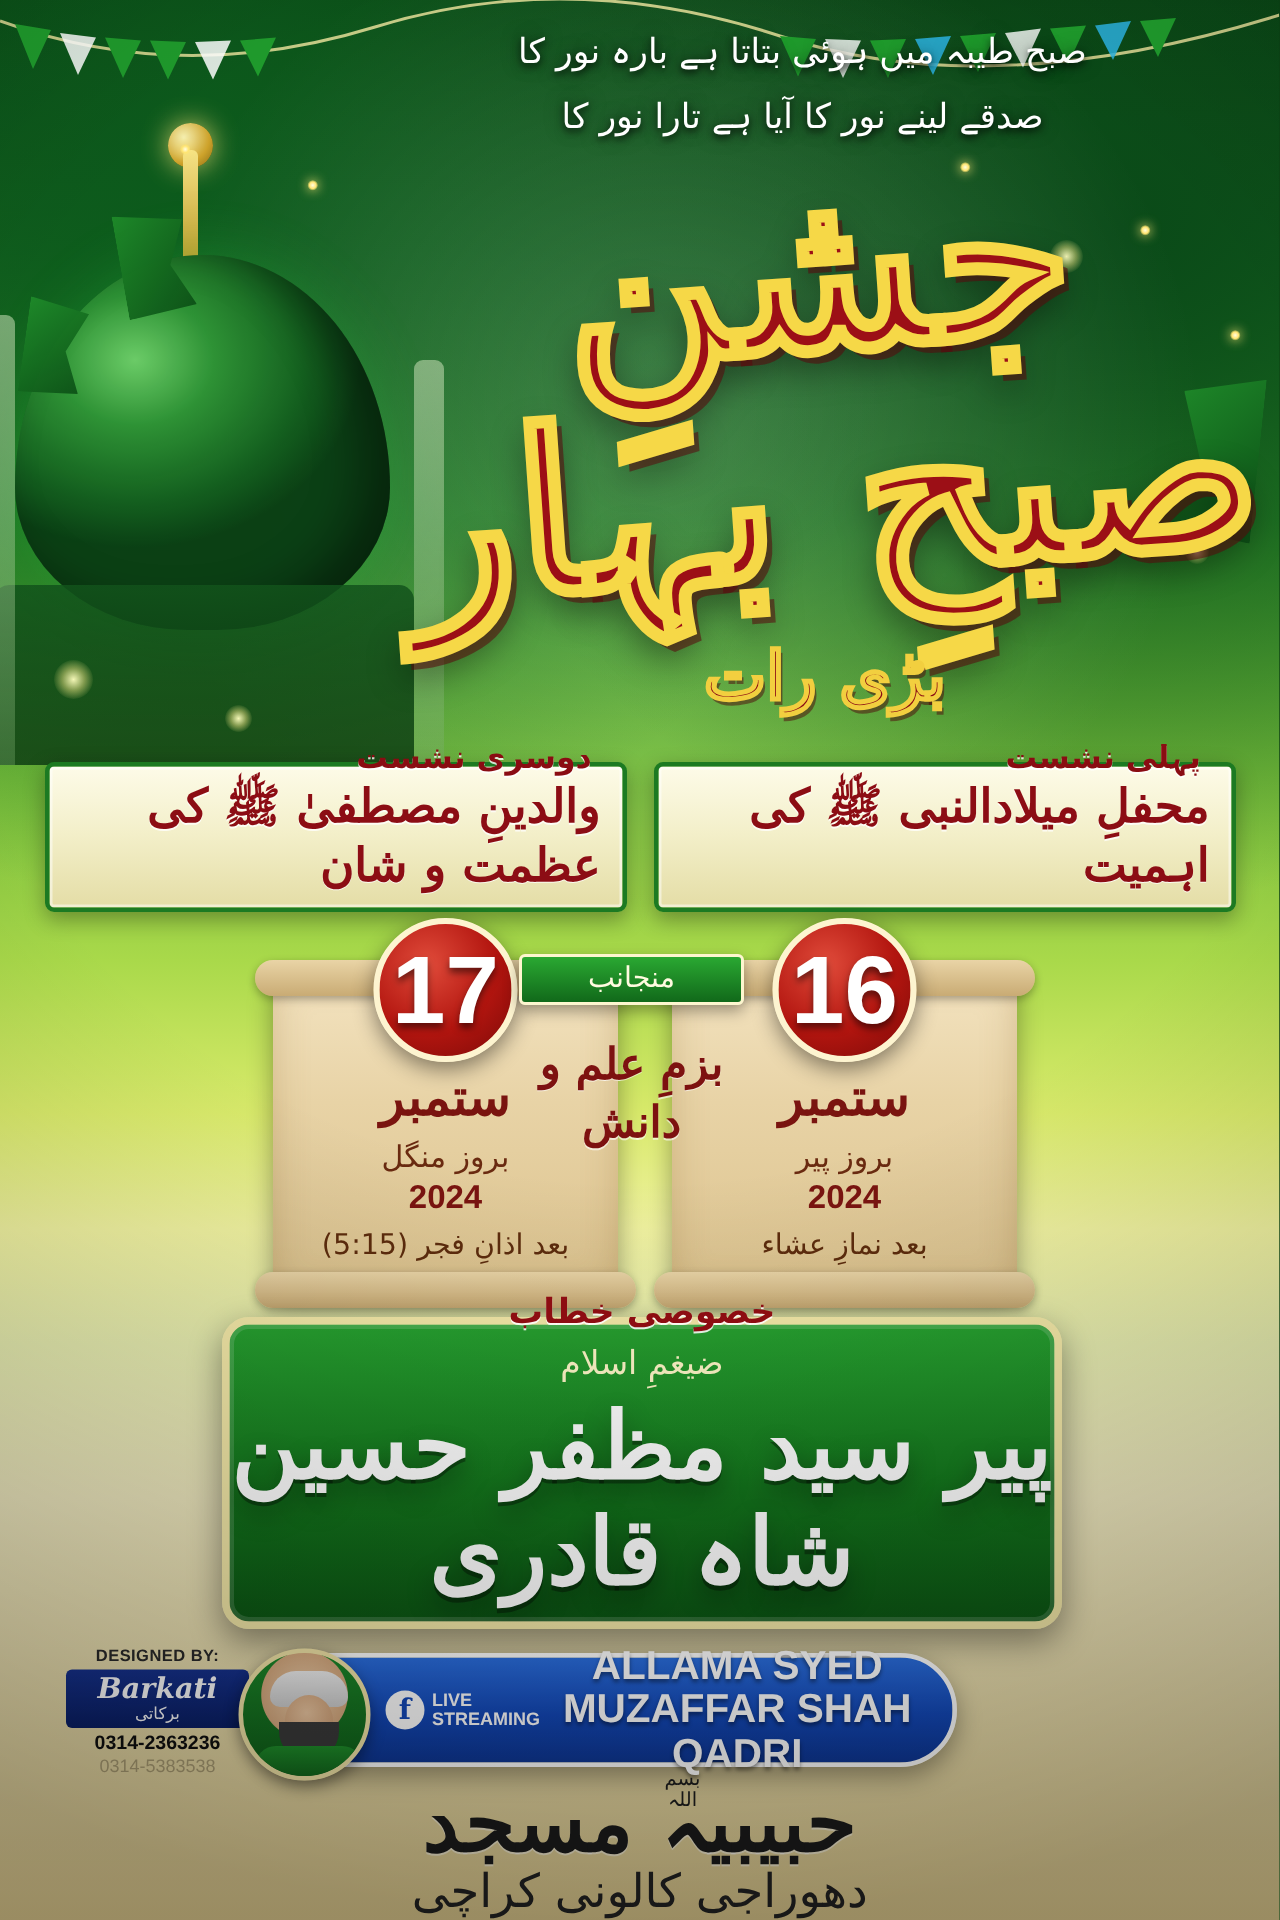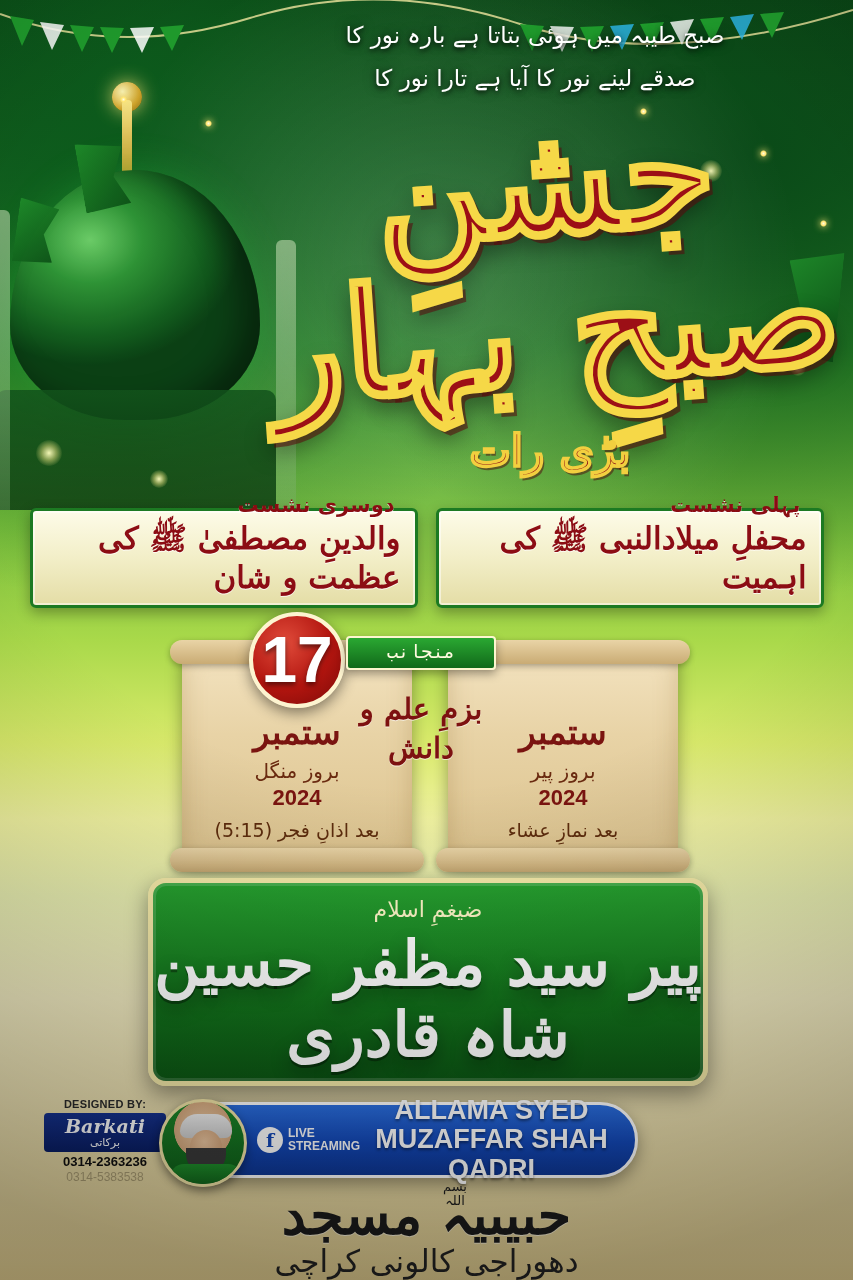--- a/index.html
+++ b/index.html
@@ -202,21 +202,21 @@
     font-family: "DejaVu Sans", sans-serif;
     font-size: 19px; color: #5d2c0d; margin-top: 8px;
   }
 
   
   .mid-ribbon {
     position: absolute; left: 346px; top: 636px; width: 150px; height: 34px;
     background: linear-gradient(180deg, #2aa832, #11691a);
     border: 2px solid #fdf6cf; border-radius: 4px;
     color: #fffbe0; direction: rtl; text-align: center;
-    font-family: Liberation Mono, monospace;
+    font-family: Liberation Sans, sans-serif;
     font-size: 19px; line-height: 30px;
     box-shadow: 0 4px 10px rgba(0,0,0,0.35);
     z-index: 4;
   }
   .mid-text {
     position: absolute; left: 336px; top: 690px; width: 170px;
     direction: rtl; text-align: center;
     font-family: "DejaVu Serif", serif;
     font-size: 29px; font-weight: bold; color: #7d1110;
     line-height: 1.35;
@@ -446,20 +446,21 @@
       <span class="session-text">محفلِ میلادالنبی ﷺ کی اہمیت</span>
     </div>
     <div class="session">
       <span class="session-label">دوسری نشست</span>
       <span class="session-text">والدینِ مصطفیٰ ﷺ کی عظمت و شان</span>
     </div>
   </div>
 
   <div class="dates">
     <div class="scroll">
+      <div class="date-badge">16</div>
       <div class="scroll-inner">
         <div class="month">ستمبر</div>
         <div class="day-line">بروز پیر</div>
         <div class="year">2024</div>
         <div class="timing">بعد نمازِ عشاء</div>
       </div>
     </div>
     <div class="scroll">
       <div class="date-badge">17</div>
       <div class="scroll-inner">
@@ -471,20 +472,21 @@
     </div>
   </div>
 
   <div class="mid-ribbon">منجانب</div>
   <div class="mid-text">بزمِ علم و دانش</div>
 
   <div class="speaker-panel">
     <div class="speaker-tag">ضیغمِ اسلام</div>
     <div class="speaker-name">پیر سید مظفر حسین شاہ قادری</div>
   </div>
+  <div class="khitab" style="left:428px; top:862px; transform:translateX(-50%);">خصوصی خطاب</div>
 
   <div class="designer">
     <div class="designer-label">DESIGNED BY:</div>
     <div class="designer-card">
       <div class="designer-brand">Barkati</div>
       <div class="designer-ur">برکاتی</div>
     </div>
     <div class="designer-phone">0314-2363236</div>
     <div class="designer-ghost">0314-5383538</div>
   </div>

